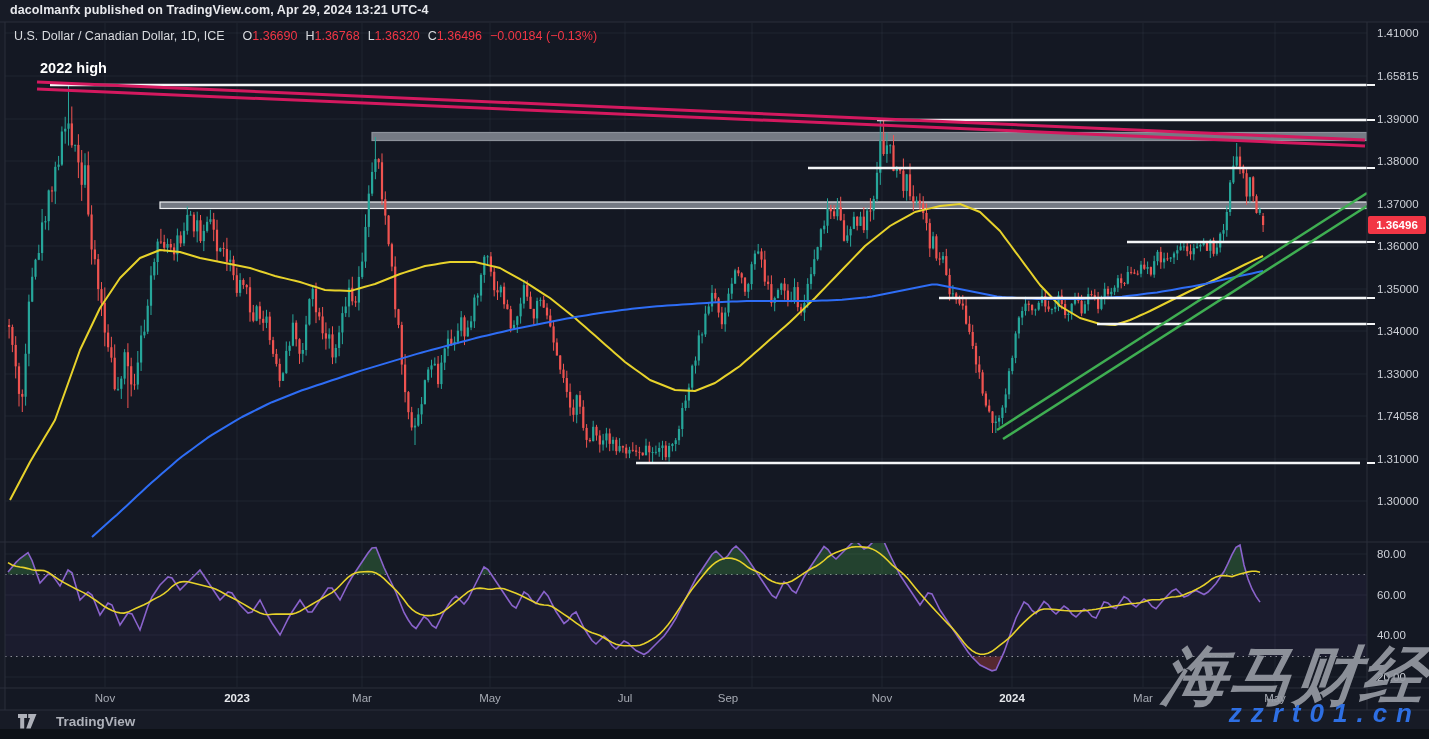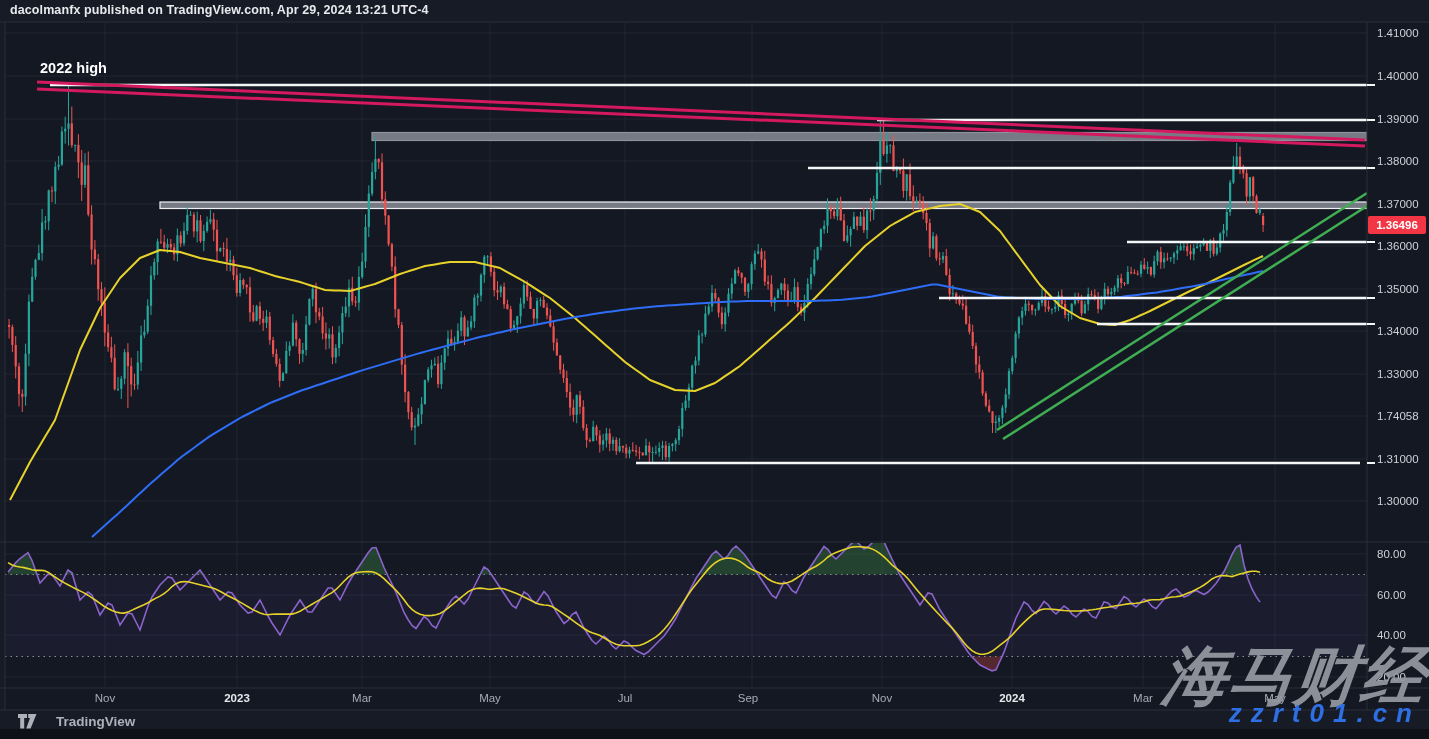--- a/index.html
+++ b/index.html
@@ -876,26 +876,29 @@
         <line x1="1367" y1="85" x2="1375" y2="85" stroke="#f4f5f7" stroke-width="2"></line>
         <line x1="1367" y1="120" x2="1375" y2="120" stroke="#f4f5f7" stroke-width="2"></line>
         <line x1="1367" y1="168" x2="1375" y2="168" stroke="#f4f5f7" stroke-width="2"></line>
         <line x1="1367" y1="242" x2="1375" y2="242" stroke="#f4f5f7" stroke-width="2"></line>
         <line x1="1367" y1="298" x2="1375" y2="298" stroke="#f4f5f7" stroke-width="2"></line>
         <line x1="1367" y1="324" x2="1375" y2="324" stroke="#f4f5f7" stroke-width="2"></line>
         <line x1="1367" y1="463" x2="1375" y2="463" stroke="#f4f5f7" stroke-width="2"></line>
       </g>
   </svg>
 
+  <div class="legend">
+    <span class="sym">U.S. Dollar / Canadian Dollar, 1D, ICE</span><span class="k">O</span><span class="v">1.36690</span><span class="k">H</span><span class="v">1.36768</span><span class="k">L</span><span class="v">1.36320</span><span class="k">C</span><span class="v">1.36496</span><span class="chg">−0.00184 (−0.13%)</span>
+  </div>
 
   <div class="annotation">2022 high</div>
 
   <div id="priceScale">
       <div class="scale-label" style="top: 33px;">1.41000</div>
-      <div class="scale-label" style="top: 76px;">1.40000</div>
+      <div class="scale-label" style="top: 76px;">1.65815</div>
       <div class="scale-label" style="top: 119px;">1.39000</div>
       <div class="scale-label" style="top: 161px;">1.38000</div>
       <div class="scale-label" style="top: 204px;">1.37000</div>
       <div class="scale-label" style="top: 246px;">1.36000</div>
       <div class="scale-label" style="top: 289px;">1.35000</div>
       <div class="scale-label" style="top: 331px;">1.34000</div>
       <div class="scale-label" style="top: 374px;">1.33000</div>
       <div class="scale-label" style="top: 416px;">1.74058</div>
       <div class="scale-label" style="top: 459px;">1.31000</div>
       <div class="scale-label" style="top: 501px;">1.30000</div>
@@ -905,21 +908,21 @@
       <div class="scale-label" style="top: 595px;">60.00</div>
       <div class="scale-label" style="top: 635px;">40.00</div>
       <div class="scale-label" style="top: 677px;">20.00</div>
     </div>
   <div id="timeAxis">
       <div class="time-label" style="left: 105px;">Nov</div>
       <div class="time-label major" style="left: 237px;">2023</div>
       <div class="time-label" style="left: 362px;">Mar</div>
       <div class="time-label" style="left: 490px;">May</div>
       <div class="time-label" style="left: 625px;">Jul</div>
-      <div class="time-label" style="left: 748px;">Sep</div>
+      <div class="time-label" style="left: 728px;">Sep</div>
       <div class="time-label" style="left: 882px;">Nov</div>
       <div class="time-label major" style="left: 1012px;">2024</div>
       <div class="time-label" style="left: 1143px;">Mar</div>
       <div class="time-label" style="left: 1275px;">May</div>
     </div>
 
   <div class="price-tag" id="priceTag" style="top: 225px;">1.36496</div>
 
   <div class="tv-attrib">
     <svg width="19" height="15" viewBox="0 0 19 15">

